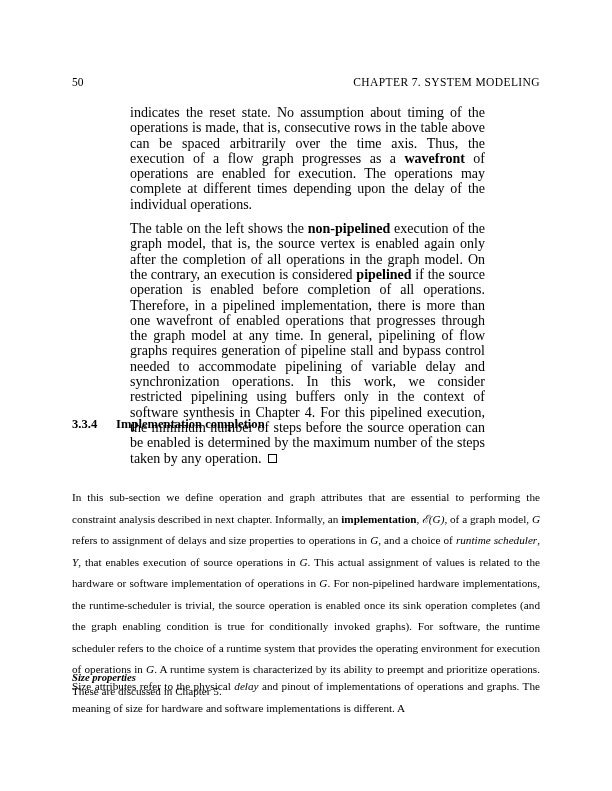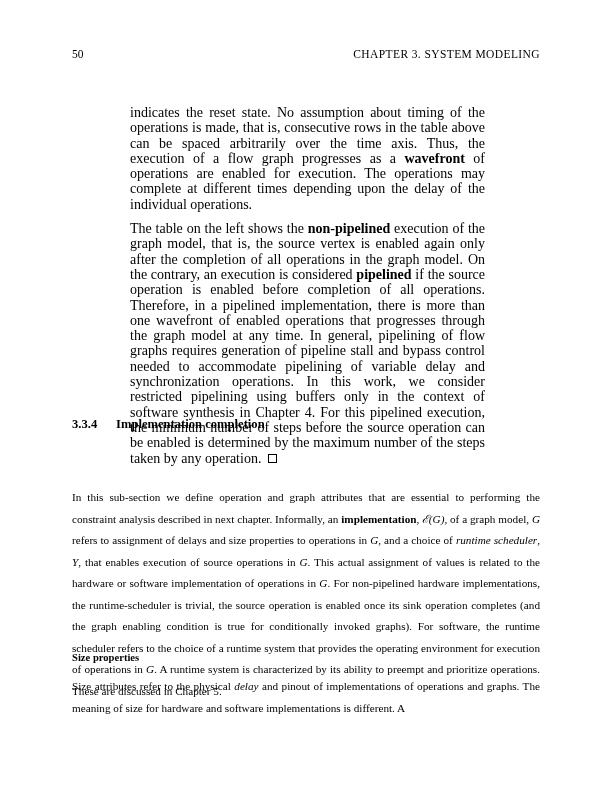--- a/index.html
+++ b/index.html
@@ -17,21 +17,21 @@
   }
   .page {
     position: absolute;
     top: 0;
     left: 0;
     width: 612px;
     height: 791px;
   }
   .header {
     position: absolute;
-    top: 48px;
+    top: 76px;
     left: 72px;
     width: 468px;
     height: 16px;
     font-size: 11.5px;
   }
   .header .folio {
     position: absolute;
     left: 0;
     top: 0;
     font-size: 11.5px;
@@ -94,42 +94,42 @@
     margin-left: 3px;
   }
 </style>
 </head>
 <body>
 
 <div class="page">
 
   <div class="header">
     <span class="folio">50</span>
-    <span class="running-title">CHAPTER 3.  SYSTEM MODELING</span>
+    <span class="running-title">CHAPTER 7.  SYSTEM MODELING</span>
   </div>
 
   <div class="body-col">
 
     <p class="para">indicates the reset state. No assumption about timing of the operations is made, that is, consecutive rows in the table above can be spaced arbitrarily over the time axis. Thus, the execution of a flow graph progresses as a <span class="bf">wavefront</span> of operations are enabled for execution. The operations may complete at different times depending upon the delay of the individual operations.</p>
 
     <p class="para">The table on the left shows the <span class="bf">non-pipelined</span> execution of the graph model, that is, the source vertex is enabled again only after the completion of all operations in the graph model. On the contrary, an execution is considered <span class="bf">pipelined</span> if the source operation is enabled before completion of all operations. Therefore, in a pipelined implementation, there is more than one wavefront of enabled operations that progresses through the graph model at any time. In general, pipelining of flow graphs requires generation of pipeline stall and bypass control needed to accommodate pipelining of variable delay and synchronization operations. In this work, we consider restricted pipelining using buffers only in the context of software synthesis in Chapter 4. For this pipelined execution, the minimum number of steps before the source operation can be enabled is determined by the maximum number of the steps taken by any operation.&nbsp;<span class="qed"></span></p>
 
   </div>
 
   <div class="wide-col" style="top: 395px;">
     <div class="section-head">
       <span class="num">3.3.4</span><span>Implementation completion</span>
     </div>
   </div>
 
   <div class="wide-col" style="top: 443px; margin-top: 44px;">
     <p class="wide">In this sub-section we define operation and graph attributes that are essential to performing the constraint analysis described in next chapter. Informally, an <span class="bf">implementation</span>, <span class="math">ℰ(G)</span>, of a graph model, <span class="math">G</span> refers to assignment of delays and size properties to operations in <span class="math">G</span>, and a choice of <span class="it">runtime scheduler</span>, <span class="math">Υ</span>, that enables execution of source operations in <span class="math">G</span>. This actual assignment of values is related to the hardware or software implementation of operations in <span class="math">G</span>. For non-pipelined hardware implementations, the runtime-scheduler is trivial, the source operation is enabled once its sink operation completes (and the graph enabling condition is true for conditionally invoked graphs). For software, the runtime scheduler refers to the choice of a runtime system that provides the operating environment for execution of operations in <span class="math">G</span>. A runtime system is characterized by its ability to preempt and prioritize operations. These are discussed in Chapter 5.</p>
   </div>
 
-  <div class="wide-col" style="top: 652px;">
+  <div class="wide-col" style="top: 672px; font-style: italic;">
     <div class="subhead">Size properties</div>
   </div>
 
   <div class="wide-col" style="top: 676px;">
     <p class="wide">Size attributes refer to the physical <span class="it">delay</span> and pinout of implementations of operations and graphs. The meaning of size for hardware and software implementations is different. A</p>
   </div>
 
 </div>
 
 </body></html>

